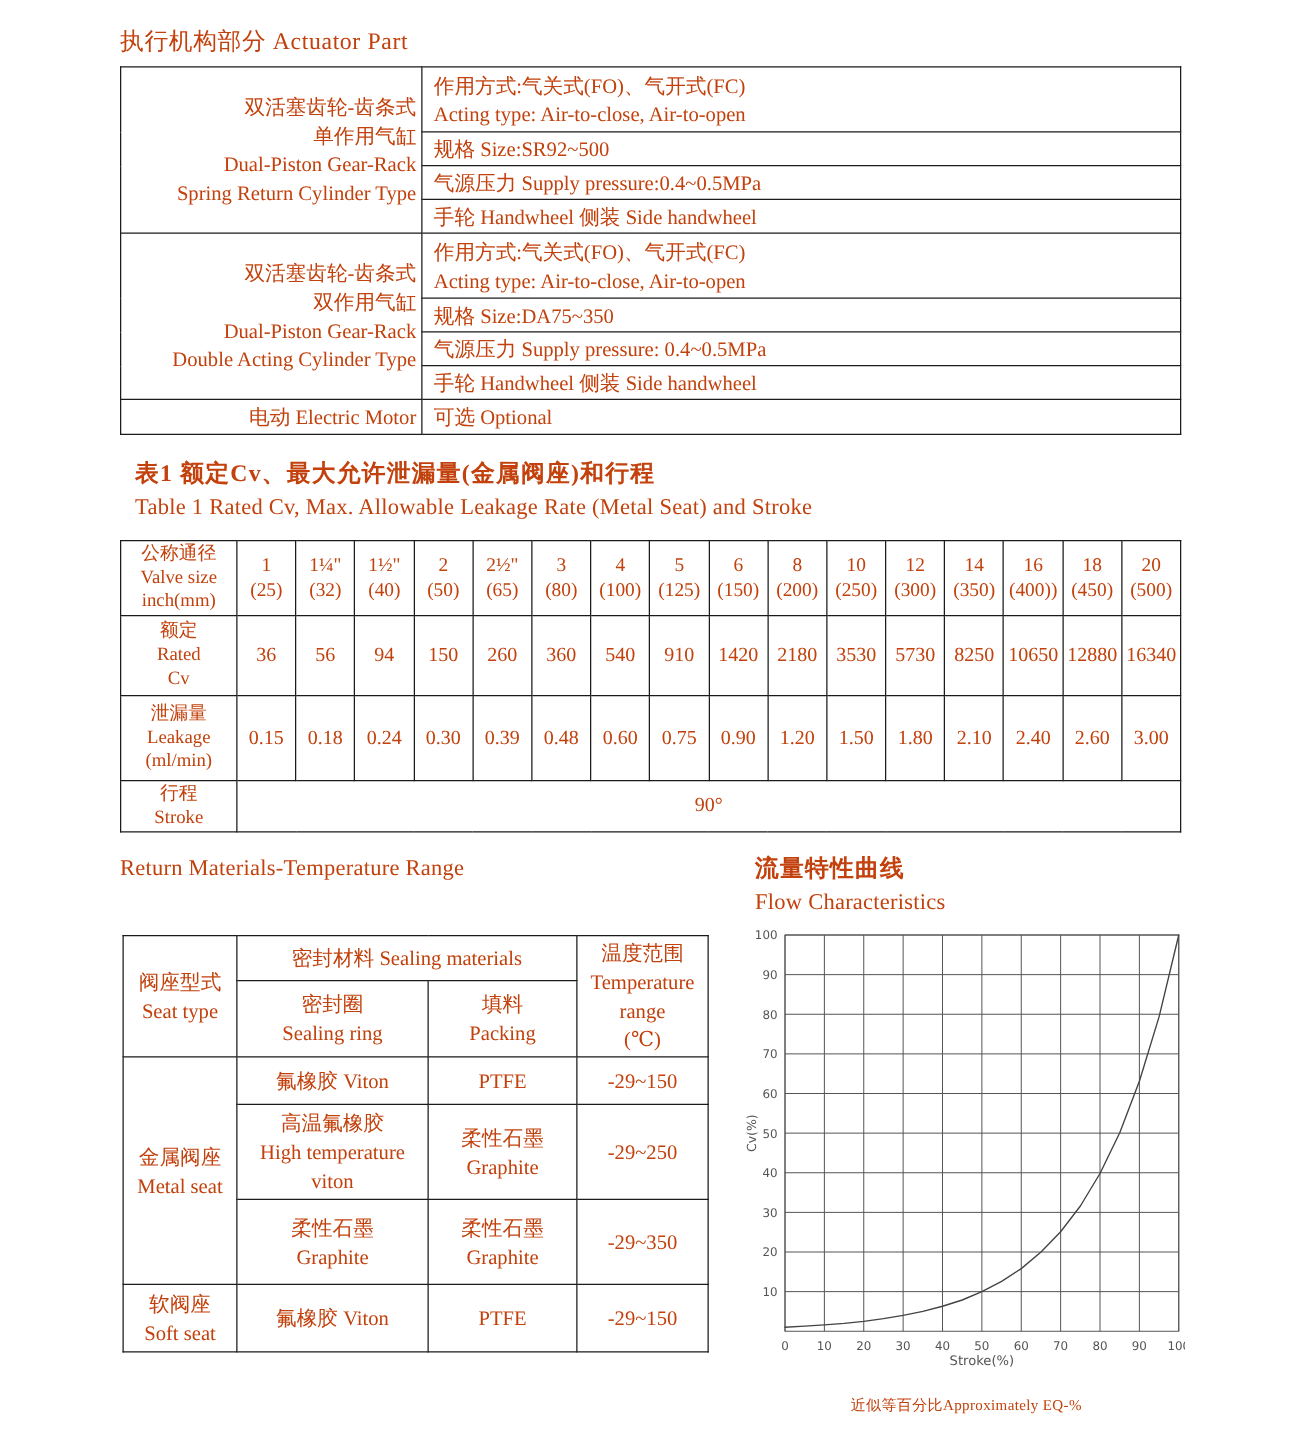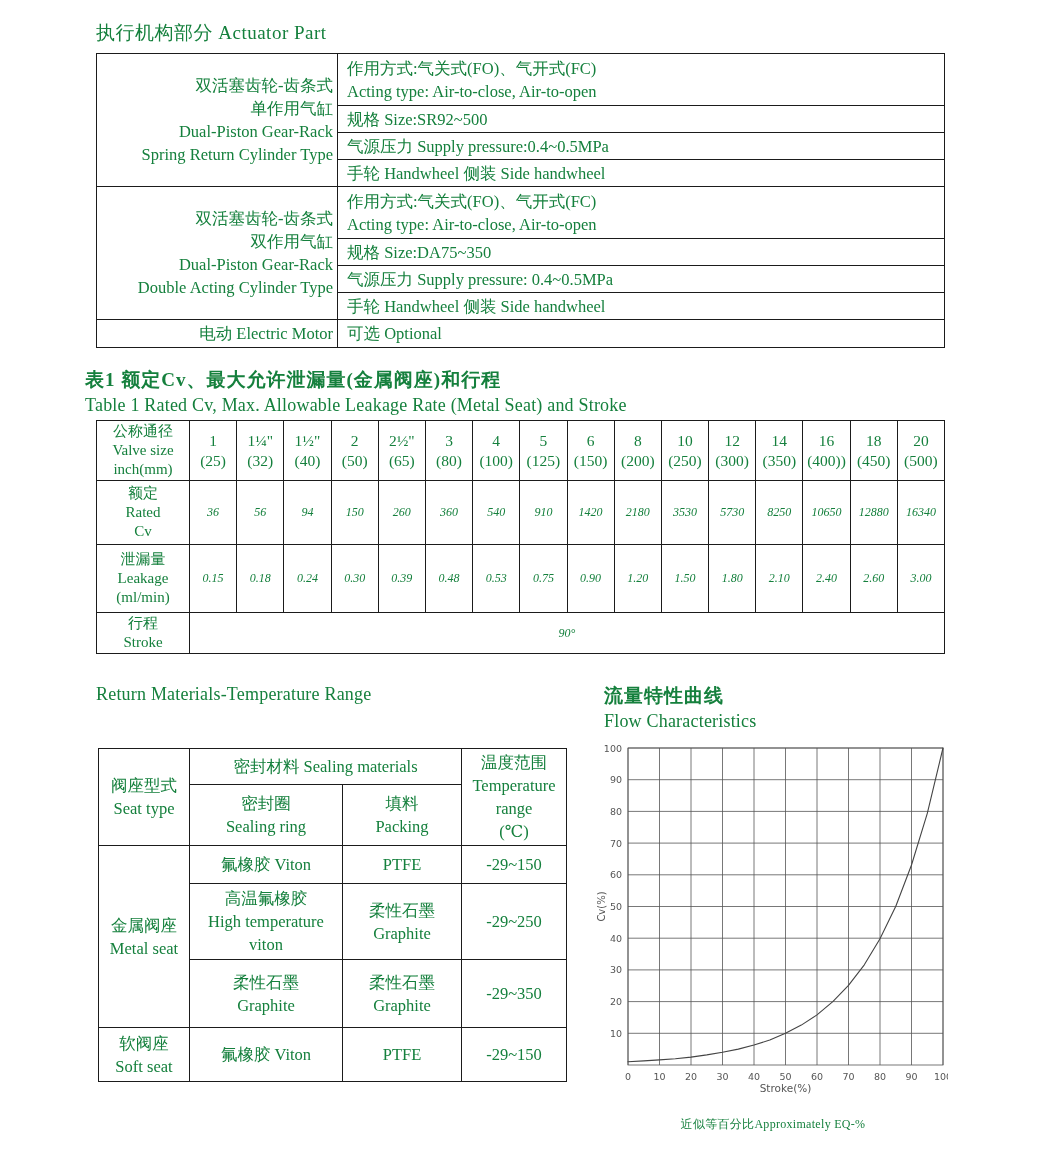--- a/index.html
+++ b/index.html
@@ -1,18 +1,18 @@
 <!DOCTYPE html>
 <html><head>
 <meta charset="utf-8">
 <style>
   html,body{margin:0;padding:0;background:#ffffff;}
   .page{
     position:relative;width:1028px;height:1165px;background:#fff;
-    font-family:"Liberation Serif","DejaVu Serif",serif;color:#15803d;
+    font-family:"Liberation Serif","DejaVu Serif",serif;color:#c2410c;
     overflow:hidden;
   }
   .abs{position:absolute;}
   
   .h-main{font-size:19px;letter-spacing:.5px;}
   .h-zh{font-size:19px;font-weight:bold;letter-spacing:1px;line-height:27px;}
   .h-en{font-size:18px;font-weight:normal;letter-spacing:.2px;line-height:25px;}
   
   table{border-collapse:collapse;background:#fff;}
   td,th{border:1.5px solid #1b1b1b;vertical-align:middle;font-weight:normal;}
@@ -25,21 +25,21 @@
   .t-act tr.r1{height:27px;}
   
   .t-one{width:849px;table-layout:fixed;text-align:center;}
   .t-one td{padding:1px 0;}
   .t-one tr.hd{height:60px;}
   .t-one tr.cv{height:64px;}
   .t-one tr.lk{height:68px;}
   .t-one tr.st{height:37px;text-align:center;}
   .t-one .rowlab{font-size:15px;line-height:19px;}
   .t-one .sz{font-size:15.5px;line-height:20px;}
-  .t-one .num{font-size:12px;font-style:italic;}
+  .t-one .num{font-size:16px;}
   
   .t-seal{width:468px;table-layout:fixed;text-align:center;}
   .t-seal td{font-size:16.5px;line-height:23px;padding:2px 3px;}
   .t-seal tr.hr1{height:34px;}
   .t-seal tr.hr2{height:58px;}
   .t-seal tr.br1{height:38px;}
   .t-seal tr.br2{height:76px;margin-top:32px;}
   .t-seal tr.br3{height:68px;}
   .t-seal tr.br4{height:54px;text-align:center;}
   
@@ -85,26 +85,26 @@
     <tr class="r1">
           <td class="val">手轮 Handwheel  侧装 Side handwheel</td>
         </tr>
     <tr class="r1">
       <td class="lab">电动 Electric Motor</td>
       <td class="val">可选 Optional</td>
     </tr>
   </tbody>
     </table>
 
-  <div class="abs" style="left:85px;top:366px;">
+  <div class="abs" style="left:108px;top:366px;">
     <div class="h-zh">表1 额定Cv、最大允许泄漏量(金属阀座)和行程</div>
     <div class="h-en">Table 1 Rated Cv, Max. Allowable Leakage Rate (Metal Seat) and Stroke</div>
   </div>
 
-  <table class="t-one abs" style="left:96px;top:420px;" id="table1">
+  <table class="t-one abs" style="left:96px;top:432px;" id="table1">
     <colgroup id="t1-cols">
         <col style="width:93px">
         <col>
         <col>
         <col>
         <col>
         <col>
         <col>
         <col>
         <col>
@@ -157,21 +157,21 @@
           <td class="num">16340</td>
         </tr>
     <tr class="lk" id="t1-row-leak">
       <td class="rowlab">泄漏量<br>Leakage<br>(ml/min)</td>
     <td class="num">0.15</td>
           <td class="num">0.18</td>
           <td class="num">0.24</td>
           <td class="num">0.30</td>
           <td class="num">0.39</td>
           <td class="num">0.48</td>
-          <td class="num">0.53</td>
+          <td class="num">0.60</td>
           <td class="num">0.75</td>
           <td class="num">0.90</td>
           <td class="num">1.20</td>
           <td class="num">1.50</td>
           <td class="num">1.80</td>
           <td class="num">2.10</td>
           <td class="num">2.40</td>
           <td class="num">2.60</td>
           <td class="num">3.00</td>
         </tr>

